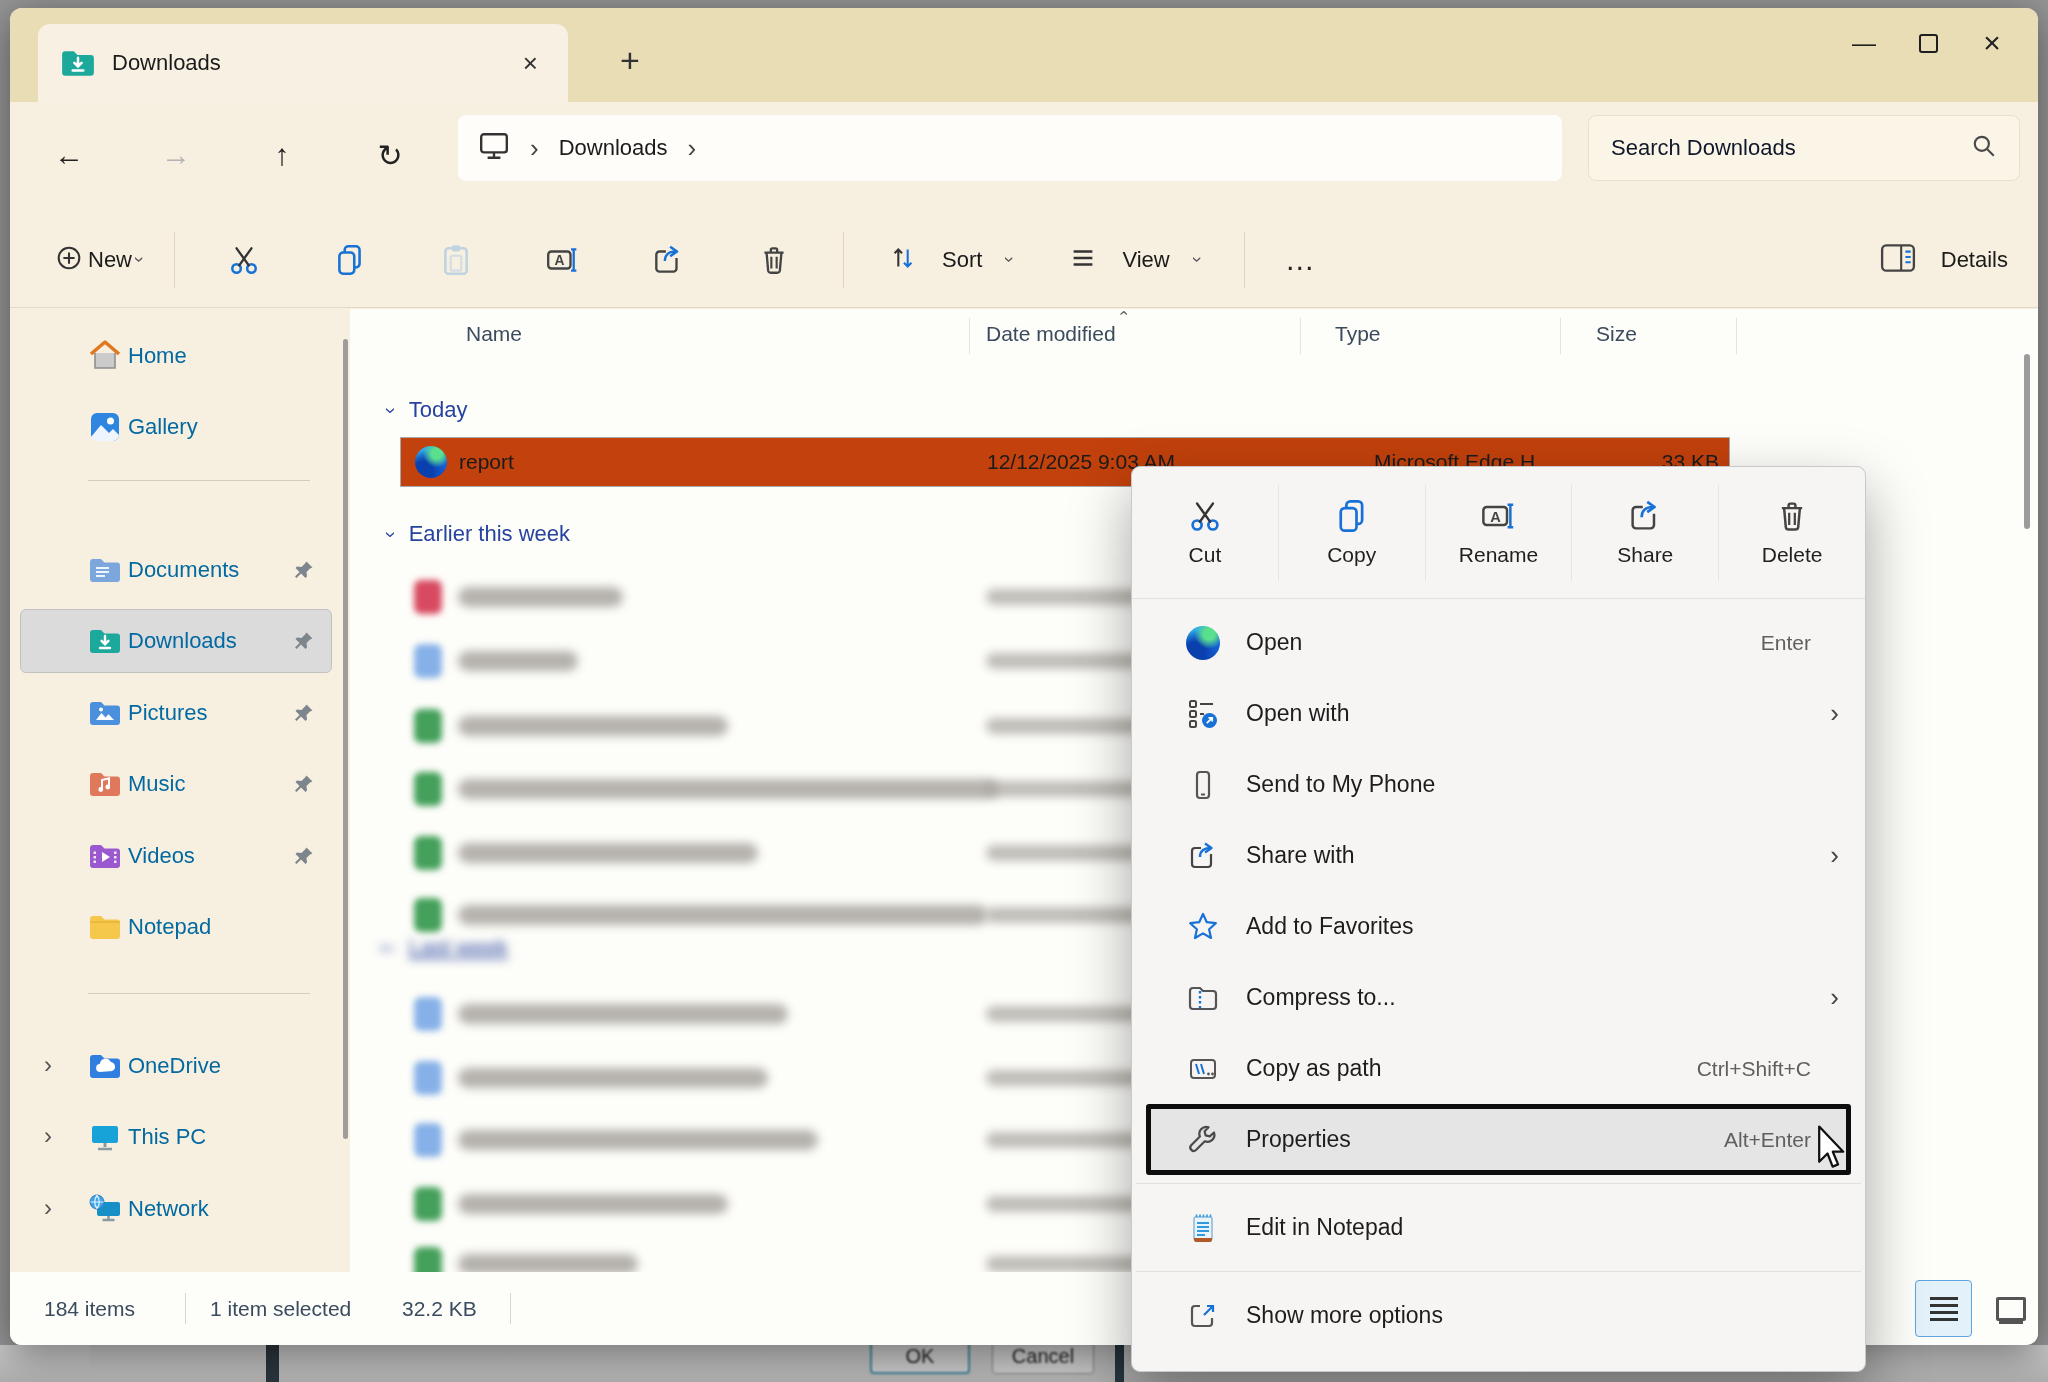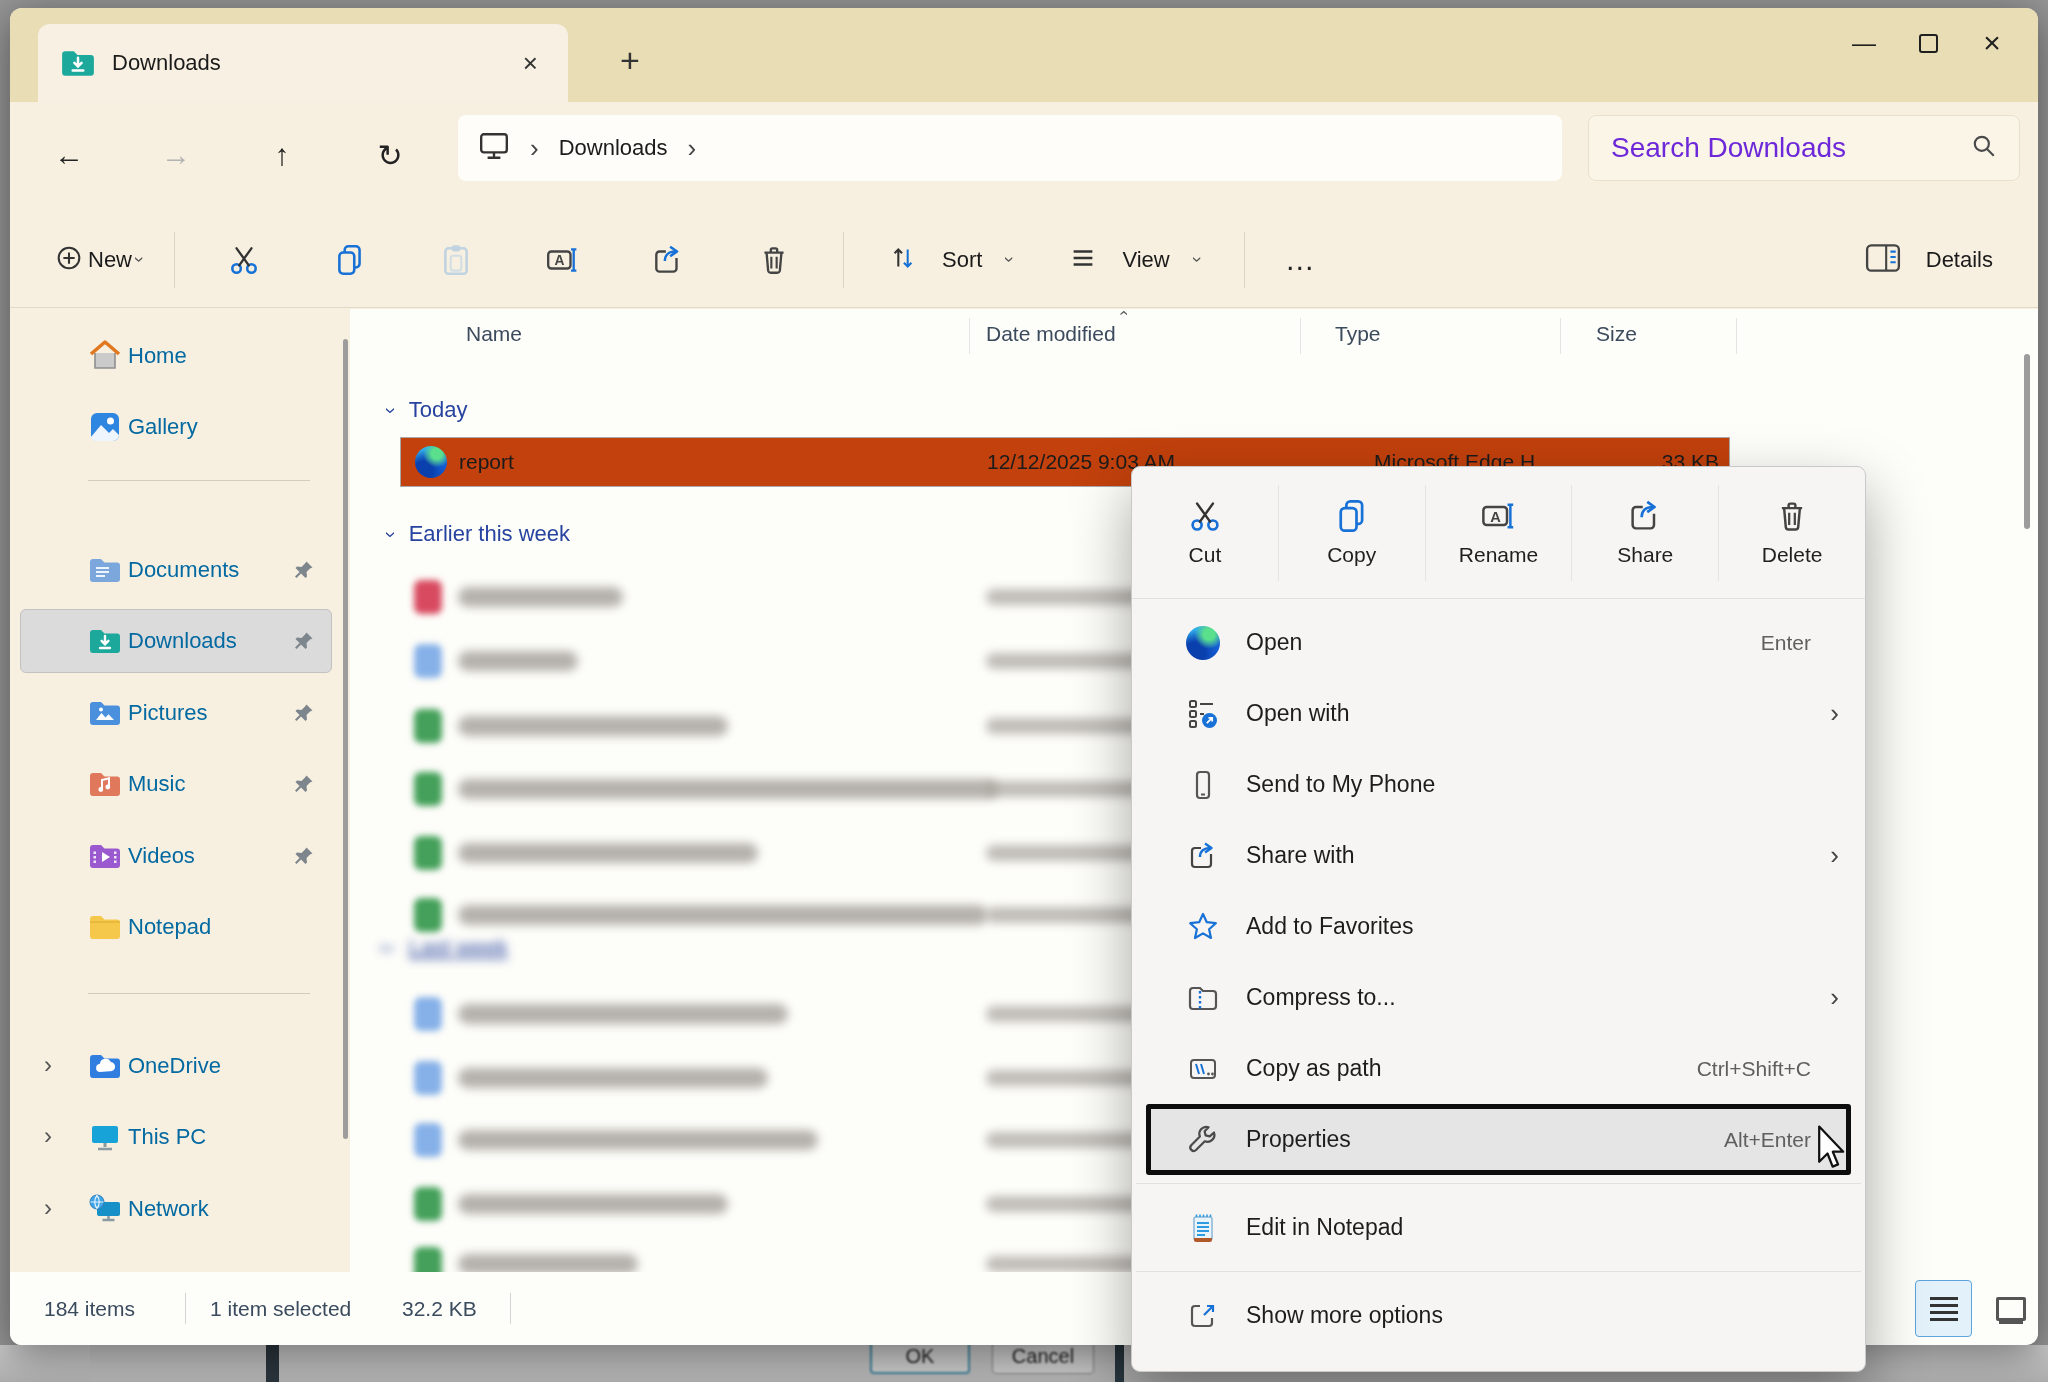--- a/index.html
+++ b/index.html
@@ -39,34 +39,34 @@
   .navbar{position:absolute;left:0;top:94px;width:100%;height:110px;background:#f7f0e1;}
   .navbtn{position:absolute;top:122px;width:50px;height:50px;display:flex;align-items:center;justify-content:center;
     font-size:30px;color:#222;top:28px;}
   .navbtn.disabled{color:#b3b3b3;}
   .breadcrumb{position:absolute;left:448px;top:13px;width:1104px;height:66px;background:#fffdf9;
     border-radius:8px;display:flex;align-items:center;padding:0 20px;}
   .breadcrumb .chev{font-size:26px;color:#444;margin:0 20px;}
   .breadcrumb .crumb{font-size:22px;color:#1b1b1b;}
   .searchbox{position:absolute;left:1578px;top:13px;width:432px;height:66px;background:#fbf5e8;
     border:1px solid #e8e0cc;border-radius:8px;display:flex;align-items:center;padding:0 22px;}
-  .searchbox .ph{flex:1;font-size:28px;color:#6d28d9;}
+  .searchbox .ph{flex:1;font-size:22px;color:#0f172a;}
 
   
   .toolbar{position:absolute;left:0;top:204px;width:100%;height:96px;background:#f7f0e1;
     border-bottom:1px solid #e1dac7;display:flex;align-items:center;}
   .tb-new{display:flex;align-items:center;gap:4px;margin-left:28px;padding:10px 16px;border-radius:6px;}
   .tb-new .lbl{font-size:22px;color:#1b1b1b;}
   .tb-sep{width:1px;height:56px;background:#ddd5c2;margin:0 16px;}
   .tb-ibtn{width:76px;height:64px;display:flex;align-items:center;justify-content:center;border-radius:6px;margin:0 15px;}
   .tb-drop{display:flex;align-items:center;gap:24px;padding:10px 16px;border-radius:6px;margin:0 12px;text-align:center;}
   .tb-drop .lbl{font-size:22px;color:#1b1b1b;}
   .chev-s{display:inline-block;font-size:18px;color:#555;transform:rotate(90deg);}
   .tb-more{font-size:30px;color:#222;padding:0 24px;letter-spacing:2px;}
-  .tb-details{margin-left:auto;margin-right:45px;display:flex;align-items:center;gap:25px;}
+  .tb-details{margin-left:auto;margin-right:30px;display:flex;align-items:center;gap:25px;}
   .tb-details .lbl{font-size:22px;color:#1b1b1b;}
 
   
   .whitepanel{position:absolute;left:340px;top:301px;right:0;bottom:73px;background:#fdfdf9;}
 
   
   .sidebar{position:absolute;left:0;top:301px;width:340px;bottom:73px;}
   .sb-item{position:absolute;left:0;width:332px;height:64px;}
   .sb-item .icon{position:absolute;left:78px;top:15px;width:34px;height:34px;}
   .sb-item .lbl{position:absolute;left:118px;top:0;line-height:64px;font-size:22px;color:#0369a1;}

